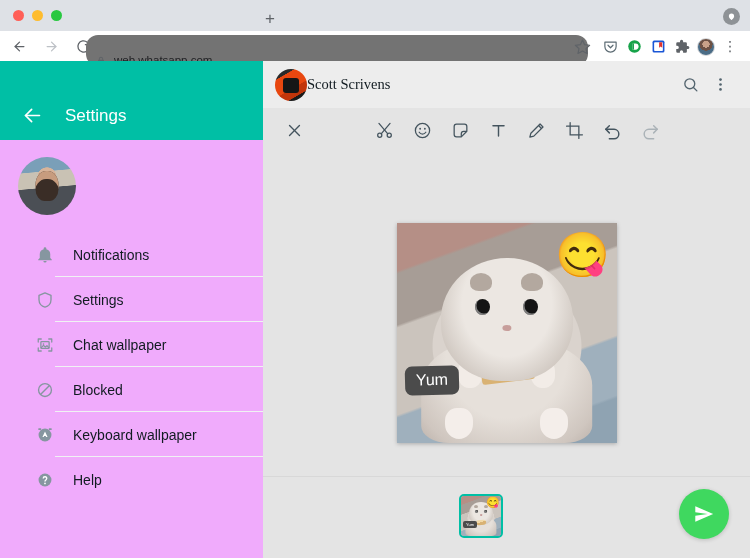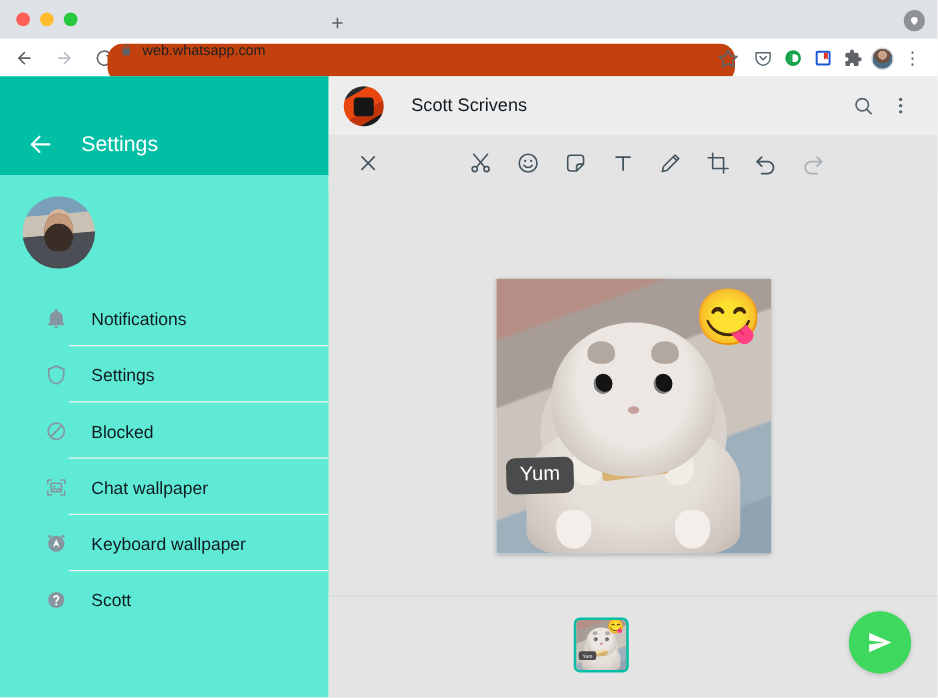--- a/index.html
+++ b/index.html
@@ -66,22 +66,22 @@
   }
   .nav-btn {
     width: 26px; height: 26px; margin-left: 6px;
     display: flex; align-items: center; justify-content: center;
     color: #5f6368;
   }
   .nav-btn.disabled { color: #bdc1c6; }
   .omnibox {
     position: absolute; left: 86px; top: 4px;
     width: 502px; height: 31px; border-radius: 12px;
-    background: #c2410c;
-    display: flex; align-items: flex-start; padding: 0 10px;
+    background: #737373;
+    display: flex; align-items: flex-end; padding: 0 10px;
   }
   .lock-icon { margin-right: 8px; display: flex; color: #5f6368; }
   .omnibox-url { font-size: 11.5px; color: #202124; }
   .star-btn {
     position: absolute; left: 574px; top: 7px;
     width: 17px; height: 17px; color: #5f6368;
   }
   .ext-row {
     position: absolute; right: 8px; top: 4px;
     height: 23px; display: flex; align-items: center; gap: 0px;
@@ -93,21 +93,21 @@
   .ext-avatar {
     width: 18px; height: 18px; border-radius: 50%;
     background: radial-gradient(circle at 50% 32%, #c9a188 0 26%, #6d5144 27% 48%, #4a6c86 49% 100%);
     border: 1px solid #d5d7da;
   }
   .ext-menu { color: #5f6368; font-size: 14px; letter-spacing: 0; line-height: 0.62; text-align: center; }
 
   
   .settings-panel {
     position: absolute; top: 61px; left: 0; width: 263px; height: 497px;
-    background: #5eead4; overflow: hidden;
+    background: #f0abfc; overflow: hidden;
   }
   .settings-header {
     height: 79px; background: #00bfa5;
     display: flex; align-items: flex-end; padding: 0 0 14px 22px;
   }
   .back-arrow { color: #ffffff; display: flex; margin-right: 22px; }
   .settings-title {
     color: #ffffff; font-size: 17px; font-weight: 400;
   }
   .profile-row {
@@ -163,21 +163,21 @@
   .avatar-contact {
     width: 32px; height: 32px; border-radius: 50%; flex: 0 0 auto;
     background: linear-gradient(150deg, #2a2a2a 0 22%, #e8470f 23% 58%, #c2350a 59% 78%, #1a1a1a 79% 100%);
     position: relative; overflow: hidden;
   }
   .avatar-contact::after {
     content: ""; position: absolute; left: 26%; top: 30%;
     width: 48%; height: 46%; background: #161616; border-radius: 3px;
   }
   .contact-name {
-    margin-left: 22px; font-size: 14.5px; color: #111b21; flex: 1 1 auto;
+    margin-left: 0; font-size: 14.5px; color: #111b21; flex: 1 1 auto; font-family: Liberation Serif, serif;
   }
   .hdr-icon {
     width: 30px; height: 30px; color: #54656f;
     display: flex; align-items: center; justify-content: center;
   }
 
   .editor-toolbar {
     height: 45px; display: flex; align-items: center;
     padding-left: 12px; background: #e4e4e4;
   }
@@ -410,64 +410,64 @@
 
       <div class="settings-item">
         <span class="si-icon">
           <svg width="18" height="18" viewBox="0 0 24 24" fill="none" stroke="currentColor" stroke-width="1.8" stroke-linejoin="round">
             <path d="M12 2.5l8 3.2v6.1c0 4.9-3.4 8.8-8 9.7-4.6-.9-8-4.8-8-9.7V5.7z"></path>
           </svg>
         </span>
         <span class="si-label">Settings</span>
       </div>
 
-
-      <div class="settings-item">
-        <span class="si-icon">
-          <svg width="18" height="18" viewBox="0 0 24 24" fill="none" stroke="currentColor" stroke-width="1.8">
-            <circle cx="12" cy="12" r="8.6"></circle>
-              <line x1="6" y1="18" x2="18" y2="6"></line>
-          </svg>
-        </span>
-        <span class="si-label">Blocked</span>
-      </div>
 
       <div class="settings-item">
         <span class="si-icon">
           <svg width="18" height="18" viewBox="0 0 24 24" fill="none" stroke="currentColor" stroke-width="1.7" stroke-linecap="round" stroke-linejoin="round">
             <path d="M3 8V4h4M17 4h4v4M21 16v4h-4M7 20H3v-4"></path>
             <rect x="6.5" y="7.5" width="11" height="9" rx="1"></rect>
             <circle cx="10" cy="10.8" r="1.1" fill="currentColor" stroke="none"></circle>
             <path d="M7 15.5l3-3 2.4 2.2 2.2-1.8 2.4 2.6"></path>
           </svg>
         </span>
         <span class="si-label">Chat wallpaper</span>
       </div>
 
       <div class="settings-item">
         <span class="si-icon">
+          <svg width="18" height="18" viewBox="0 0 24 24" fill="none" stroke="currentColor" stroke-width="1.8">
+            <circle cx="12" cy="12" r="8.6"></circle>
+              <line x1="6" y1="18" x2="18" y2="6"></line>
+          </svg>
+        </span>
+        <span class="si-label">Blocked</span>
+      </div>
+
+      <div class="settings-item">
+        <span class="si-icon">
           <svg width="18" height="18" viewBox="0 0 24 24">
             <circle cx="12" cy="12" r="8.6" fill="currentColor"></circle>
             <path d="M12 7.2l3.4 7.6h-1.9l-.6-1.5h-2l-.6 1.5H8.6z" fill="#ffffff"></path>
             <rect x="3" y="3" width="4" height="2.4" rx="0.6" fill="currentColor"></rect>
             <rect x="17" y="3" width="4" height="2.4" rx="0.6" fill="currentColor"></rect>
           </svg>
         </span>
         <span class="si-label">Keyboard wallpaper</span>
       </div>
 
       <div class="settings-item">
         <span class="si-icon">
           <svg width="18" height="18" viewBox="0 0 24 24">
             <circle cx="12" cy="12" r="8.6" fill="currentColor"></circle>
             <path d="M12 6.6a3.3 3.3 0 00-3.3 3.3h2a1.3 1.3 0 112.2 1l-1 1c-.6.6-.9 1.2-.9 2.1h2c0-.6.2-.9.7-1.4l.8-.8a3.2 3.2 0 00-2.5-5.2z" fill="#ffffff"></path>
             <circle cx="12" cy="16.6" r="1.15" fill="#ffffff"></circle>
           </svg>
         </span>
-        <span class="si-label">Scott</span>
+        <span class="si-label">Help</span>
       </div>
 
     </div>
   </div>
 
   <div class="chat-pane">
 
     <div class="chat-header">
       <span class="avatar-contact"></span>
       <span class="contact-name">Scott Scrivens</span>

